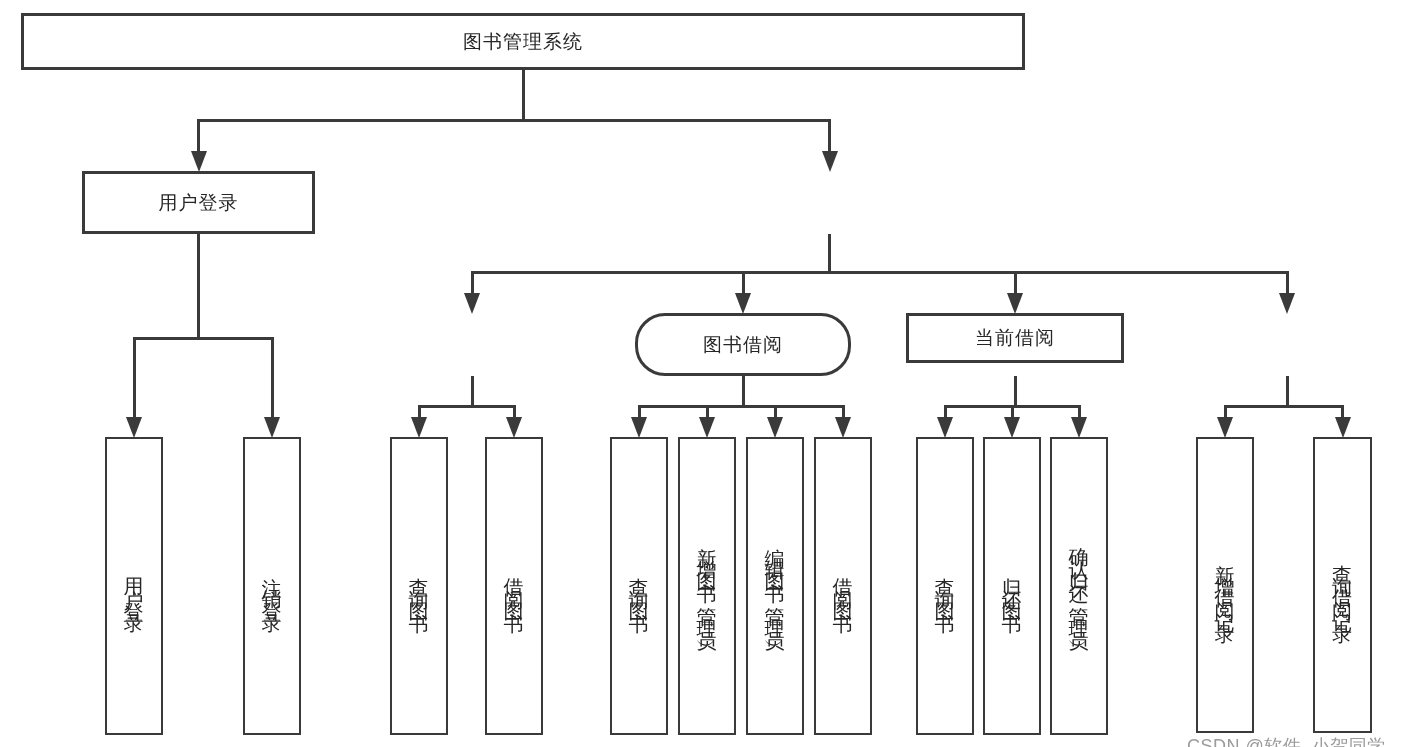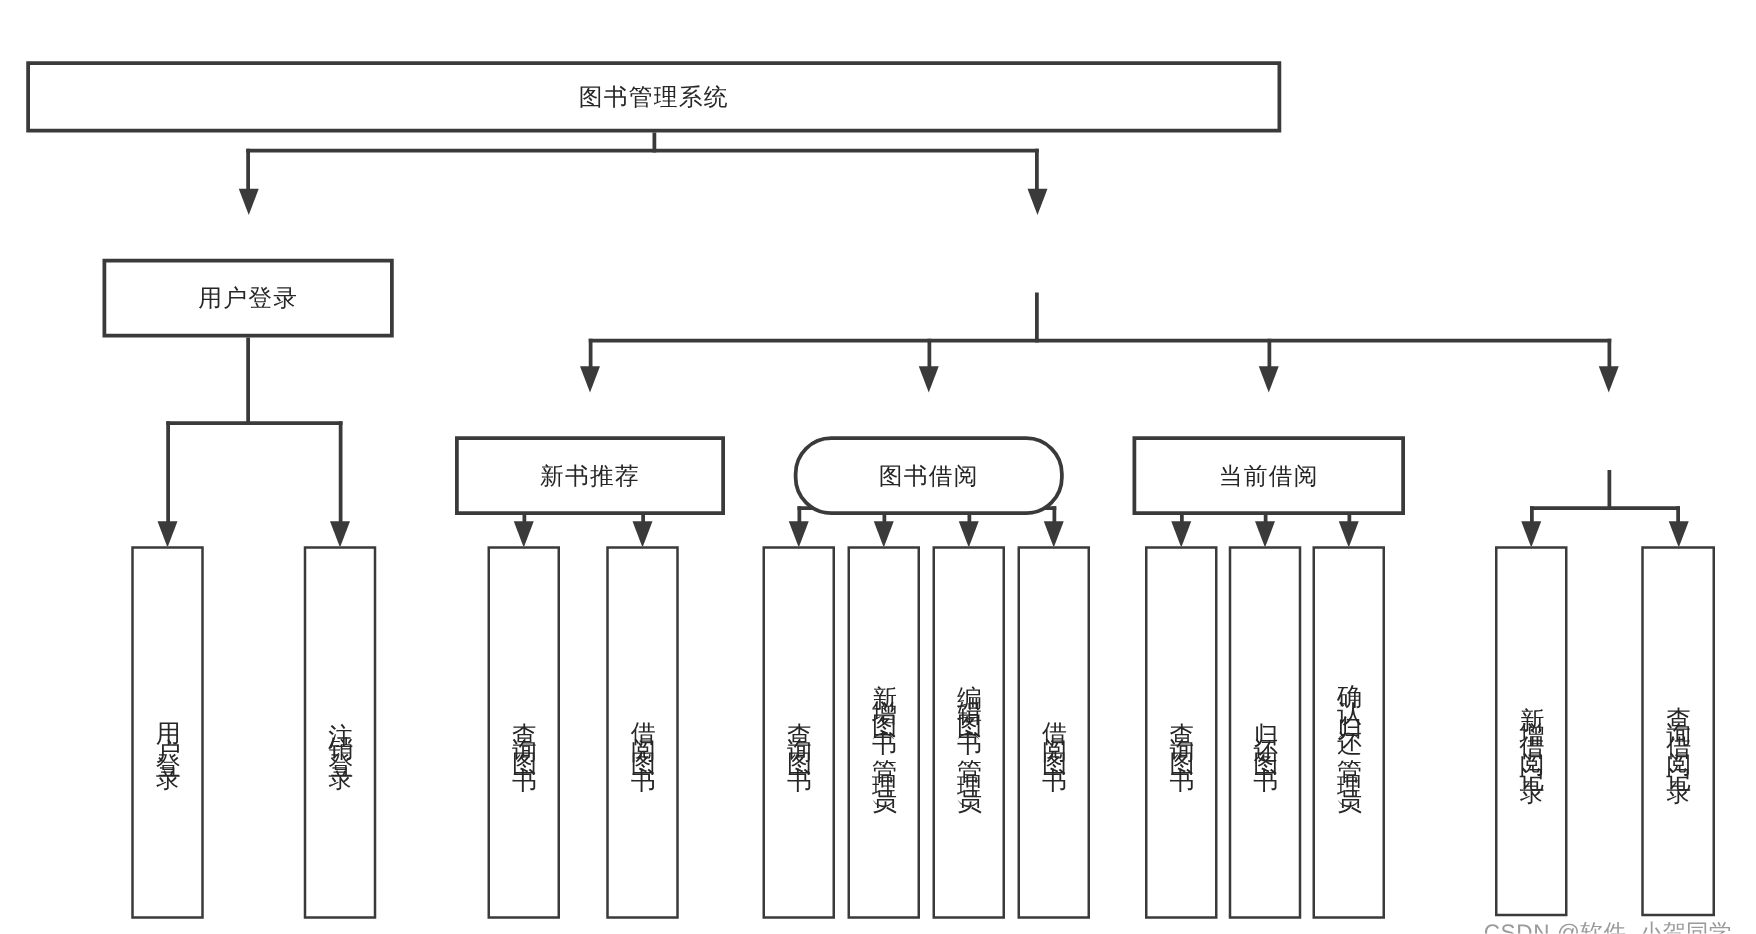--- a/index.html
+++ b/index.html
@@ -5,21 +5,21 @@
   html, body { margin:0; padding:0; background:#ffffff; }
   #canvas {
     position:relative; width:1405px; height:747px; background:#ffffff;
     font-family:"Liberation Sans", sans-serif; overflow:hidden;
     --line:#3a3a3a; --text:#262626; --wm:#9a9a9a;
   }
   .node {
     position:absolute; background:#ffffff; box-sizing:border-box;
     display:flex; align-items:center; justify-content:center; z-index:2;
   }
-  .node.h { border:3px solid var(--line);margin-top:36px; }
+  .node.h { border:3px solid var(--line); }
   .node.v { border:2px solid var(--line); }
   .node .label { color:var(--text); }
   .node.h .label { font-size:19px; letter-spacing:1px; white-space:nowrap; }
   .node.v .label {
     writing-mode:vertical-rl; text-orientation:mixed;
     font-size:20px; line-height:1; letter-spacing:12px;
   }
   .cline { position:absolute; background:var(--line); z-index:1; }
   .ahead {
     position:absolute; width:0; height:0; z-index:1;
@@ -87,27 +87,24 @@
     <div class="cline" style="left: 1223.5px; top: 405px; width: 3px; height: 20px;"></div>
     <div class="ahead" style="left: 1217px; top: 417px;"></div>
     <div class="cline" style="left: 1341px; top: 405px; width: 3px; height: 20px;"></div>
     <div class="ahead" style="left: 1334.5px; top: 417px;"></div>
     <div class="node h" style="left: 21px; top: 13px; width: 1004px; height: 57px;">
       <span class="label">图书管理系统</span>
     </div>
     <div class="node h" style="left: 82px; top: 171px; width: 233px; height: 63px;">
       <span class="label">用户登录</span>
     </div>
-    <div class="node h" style="left: 364px; top: 313px; width: 216px; height: 63px;">
-      <span class="label">新书推荐</span>
-    </div>
     <div class="node h" style="left: 635px; top: 313px; width: 216px; height: 63px; border-radius: 30px;">
       <span class="label">图书借阅</span>
     </div>
-    <div class="node h" style="left: 906px; top: 313px; width: 218px; height: 63px;">
+    <div class="node h" style="left: 906px; top: 313px; width: 218px; height: 50px;">
       <span class="label">当前借阅</span>
     </div>
     <div class="node v" style="left: 105px; top: 437px; width: 58px; height: 298px;">
       <span class="label">用户登录</span>
     </div>
     <div class="node v" style="left: 243px; top: 437px; width: 58px; height: 298px;">
       <span class="label">注销登录</span>
     </div>
     <div class="node v" style="left: 390px; top: 437px; width: 58px; height: 298px;">
       <span class="label">查询图书</span>

